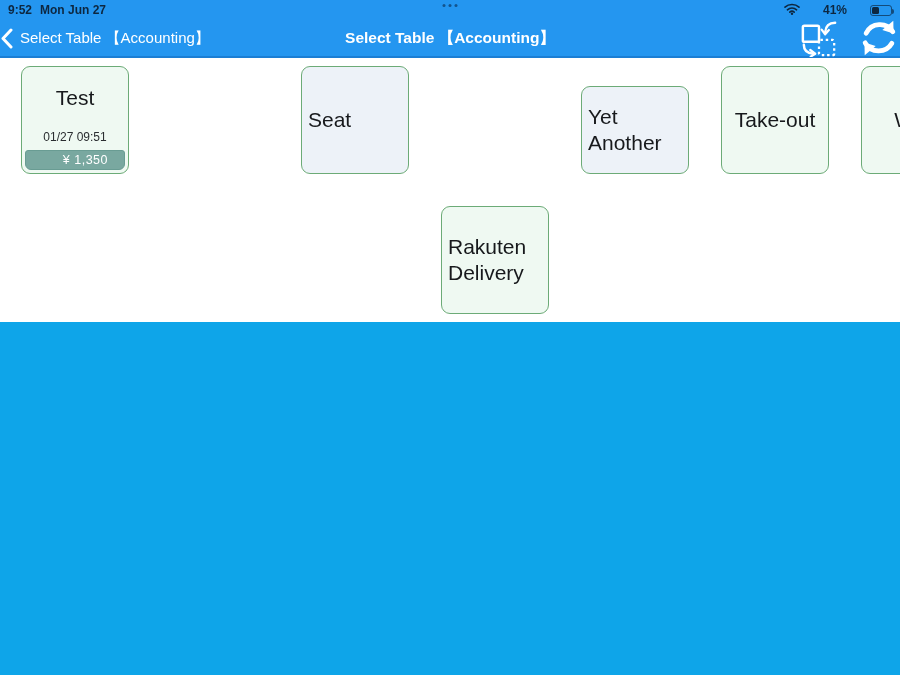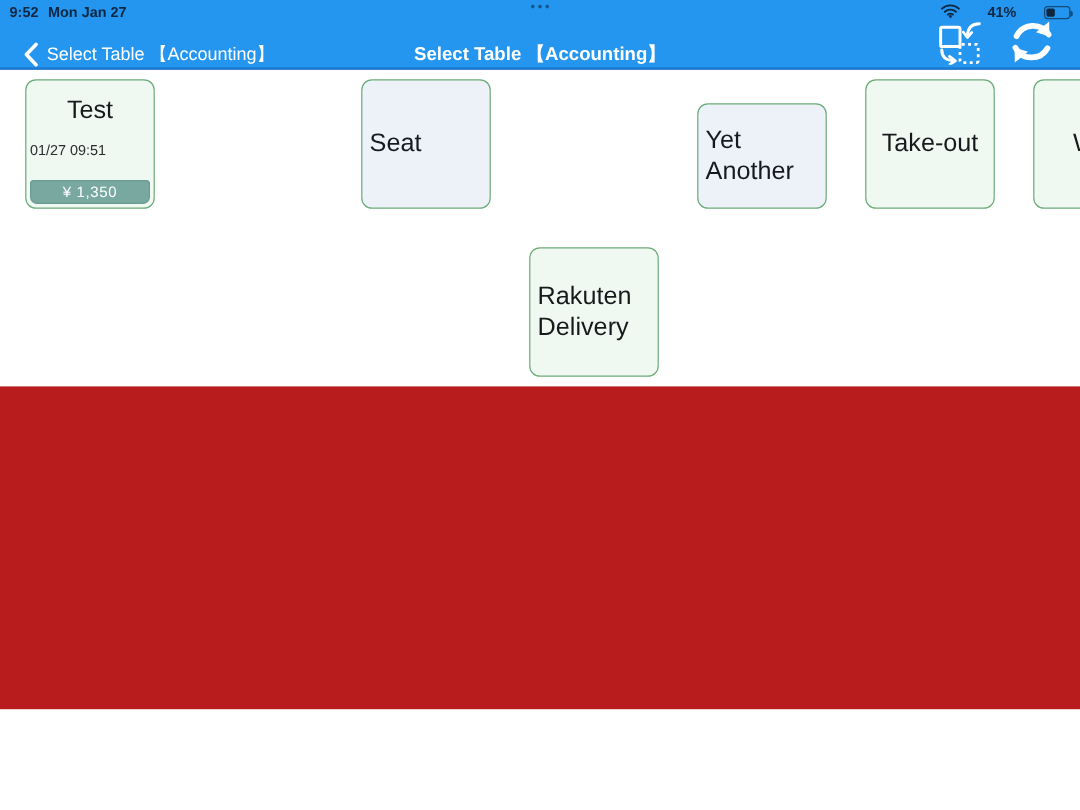--- a/index.html
+++ b/index.html
@@ -1,18 +1,18 @@
 <!DOCTYPE html>
 <html style="--nav-blue: #2496f0; --nav-blue-dark: #1b7ed4; --status-text: #0d2740; --card-border: #6cab77; --card-bg-mint: #eff9f2; --card-bg-blue: #edf2f8; --price-bar: #79a8a0; --price-bar-border: #699c93;"><head>
 <meta charset="utf-8">
 <style>
   * { margin:0; padding:0; box-sizing:border-box; }
   html,body { width:900px; height:675px; }
   body { font-family:"Liberation Sans","DejaVu Sans",sans-serif; background:#fff; overflow:hidden; }
-  .screen { width:900px; height:591px; position:relative; background:#b91c1c; }
+  .screen { width:900px; height:675px; position:relative; background:#0ea5e9; }
 
   
   .statusbar {
     height:20px; background:var(--nav-blue,#2496f0);
     display:flex; align-items:center; justify-content:space-between;
     padding:0 8px; position:relative;
     color:var(--status-text,#0d2740); font-size:12px; font-weight:700;
   }
   .sb-left { display:flex; align-items:center; gap:8px; }
   .sb-right { display:flex; align-items:center; gap:23px; }
@@ -22,21 +22,21 @@
   .battery { width:22px; height:11px; border:1px solid rgba(10,35,60,.65); border-radius:3px;
     position:relative; display:flex; align-items:center; padding:1px; }
   .battery-fill { height:100%; background:#0d2740; border-radius:1.5px; }
   .battery-nub { position:absolute; right:-3px; top:3px; width:2px; height:5px;
     background:rgba(10,35,60,.65); border-radius:0 2px 2px 0; }
 
   
   .navbar {
     height:38px; background:var(--nav-blue,#2496f0);
     border-bottom:2px solid var(--nav-blue-dark,#1b7ed4);
-    display:flex; align-items:flex-end; padding:0 19px; position:relative; color:#fff;
+    display:flex; align-items:center; padding:0 0; position:relative; color:#fff;
   }
   .back-btn { display:flex; align-items:center; gap:7px; cursor:pointer; z-index:2; }
   .back-btn span { font-size:15px; color:#fff; }
   .nav-title { position:absolute; left:0; right:0; text-align:center;
     font-size:15.5px; font-weight:700; color:#fff; pointer-events:none; }
   .nav-actions { margin-left:auto; display:flex; align-items:center; gap:20px; z-index:2; }
   .nav-icon { cursor:pointer; display:flex; align-items:center; }
 
   
   .content { padding:8px 21px; background:#fff; }
@@ -52,37 +52,37 @@
     display:flex; flex-direction:column;
     cursor:pointer;
   }
   .card-mint { background:var(--card-bg-mint,#eff9f2); }
   .card-blue { background:var(--card-bg-blue,#edf2f8); }
   .name-wrap { flex:1; display:flex; align-items:center; padding:0 6px; overflow:hidden; }
   .align-center .name-wrap { justify-content:center; text-align:center; }
   .align-left .name-wrap { justify-content:flex-start; text-align:left; }
   .tname { font-size:21px; line-height:1.25; color:#17191c; }
   .meta { padding:0 3px 3px; }
-  .order-time { font-size:12px; color:#2a2d30; margin-bottom:18px; }
+  .order-time { text-align:center; font-size:12px; color:#2a2d30; margin-bottom:6px; }
   .amount {
     background:var(--price-bar,#79a8a0); border:1px solid var(--price-bar-border,#699c93);
     border-radius:3px 3px 6px 6px;
-    color:#fff; text-align:center; font-size:12.5px; font-weight:400;
+    color:#fff; text-align:right; font-size:12.5px; font-weight:400;
     padding:2px 16px; letter-spacing:.5px;
   }
 </style>
 </head>
 <body>
 
 <div class="screen">
 
   <div class="statusbar">
     <div class="sb-left">
       <span>9:52</span>
-      <span>Mon Jan 27</span>
+      <span>Mon Jun 27</span>
     </div>
     <div class="dots">
         <i></i>
         <i></i>
         <i></i>
       </div>
     <div class="sb-right">
       <span>
         <svg width="16" height="12" viewBox="0 0 16 12" fill="none">
           <path d="M1 4.2 C4.8.6 11.2.6 15 4.2" stroke="#0d2740" stroke-width="1.6" stroke-linecap="round"></path>

